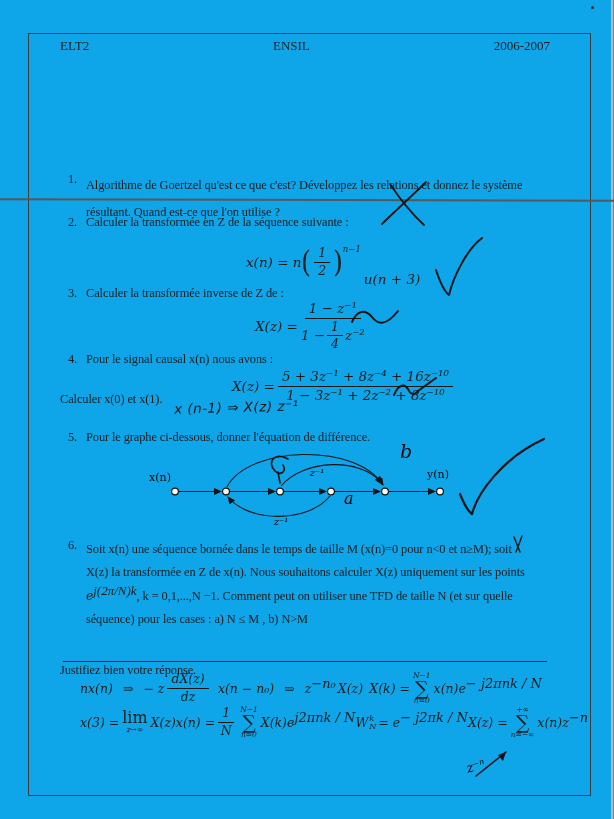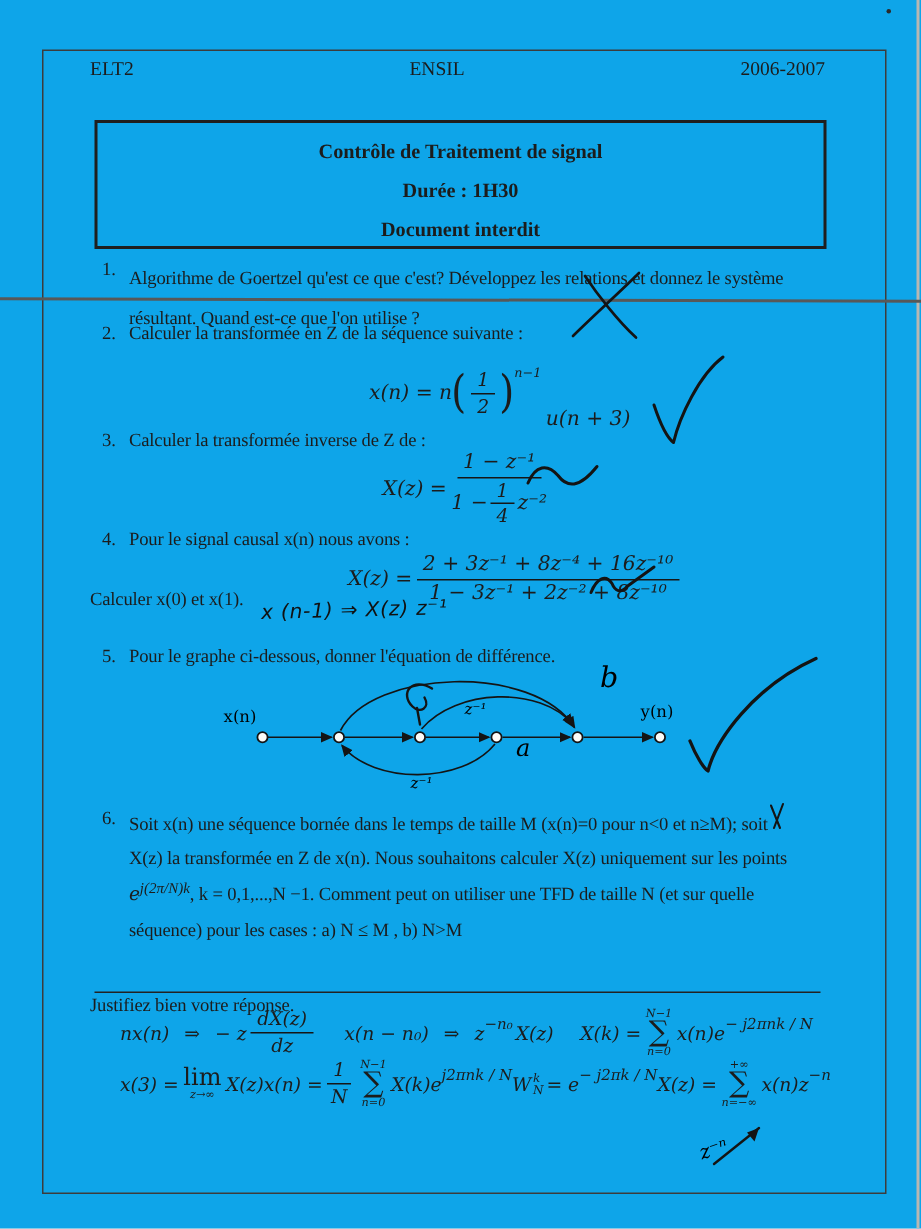--- a/index.html
+++ b/index.html
@@ -17,21 +17,21 @@
   .q{display:flex;font-size:12.4px;letter-spacing:-0.1px;white-space:nowrap;}
   .qnum{width:18px;flex:0 0 18px;}
   .qlines div{line-height:27px;}
   .q6 .qlines div{line-height:23px;}
   .math{font-family:"DejaVu Serif",serif;font-style:italic;font-size:13.5px;white-space:nowrap;}
   .mrow{display:inline-flex;align-items:center;}
   .frac{display:inline-flex;flex-direction:column;align-items:center;vertical-align:middle;margin:0 3px;}
   .frac .fn{padding:0 4px 1px;border-bottom:1.2px solid #161616;line-height:1.15;}
   .frac .fd{padding-top:1px;line-height:1.15;}
   .bp{font-size:30px;font-style:normal;line-height:1;transform:scaleX(.85);margin:0 -1px;}
-  .e{font-size:10px;position:relative;top:-5px;font-style:italic;letter-spacing:0;}
+  .e{font-size:13px;position:relative;top:-5px;font-style:italic;letter-spacing:0;}
   .e-hi{font-size:8.5px;position:relative;top:-13px;font-style:italic;}
   .bigop{display:inline-flex;flex-direction:column;align-items:center;line-height:1;margin:0 3px;}
   .bigop .lm{font-size:7.5px;font-style:italic;}
   .bigop .sy{font-size:19px;font-style:normal;margin:-1px 0;}
   .limop{display:inline-flex;flex-direction:column;align-items:center;line-height:1;margin:0 3px;}
   .limop .lw{font-size:16px;font-style:normal;}
   .limop .ls{font-size:7.5px;font-style:italic;}
   .supsub{display:inline-flex;flex-direction:column;line-height:1;font-size:8px;margin:0 2px 0 1px;position:relative;top:1px;}
   .fsmall{font-size:12.5px;}
   .rule-line{left:63px;top:661px;width:484px;border-top:1.6px solid #222;}
@@ -49,25 +49,20 @@
   <div class="abs page-border"></div>
   <div class="abs scan-dot"></div>
   <div class="abs edge-line"></div>
 
   <div class="abs header">
     <span>ELT2</span>
     <span>ENSIL</span>
     <span>2006-2007</span>
   </div>
 
-  <div class="abs title-box">
-    <div>Contrôle de Traitement de signal</div>
-    <div>Durée : 1H30</div>
-    <div>Document interdit</div>
-  </div>
 
   <div class="abs scan-line"></div>
 
   <div class="abs q" style="left:68px;top:172px;">
     <span class="qnum">1.</span>
     <span class="qlines">
       <div>Algorithme de Goertzel qu'est ce que c'est? Développez les relations et donnez le système</div>
       <div>résultant. Quand est-ce que l'on utilise ?</div>
     </span>
   </div>
@@ -120,21 +115,21 @@
     <path class="ink" stroke-width="2" d="M4,17 C9,5 17,4 24,12 C30,20 38,21 50,6"></path>
   </svg>
 
   <div class="abs q" style="left:68px;top:352px;">
     <span class="qnum">4.</span>
     <span>Pour le signal causal x(n) nous avons :</span>
   </div>
   <div class="abs math mrow" style="left:232px;top:369px;">
     <span>X(z) =</span>
     <span class="frac">
-      <span class="fn">2 + 3z⁻¹ + 8z⁻⁴ + 16z⁻¹⁰</span>
+      <span class="fn">5 + 3z⁻¹ + 8z⁻⁴ + 16z⁻¹⁰</span>
       <span class="fd">1 − 3z⁻¹ + 2z⁻² + 8z⁻¹⁰</span>
     </span>
   </div>
 
   <svg class="abs" style="left:390px;top:375px;" width="52" height="36">
     <path class="ink" stroke-width="2" d="M4,20 C8,10 14,8 18,14 C20,19 24,21 28,16 L46,3"></path>
   </svg>
 
   <div class="abs q" style="left:60px;top:392px;">
     <span>Calculer x(0) et x(1).</span>

